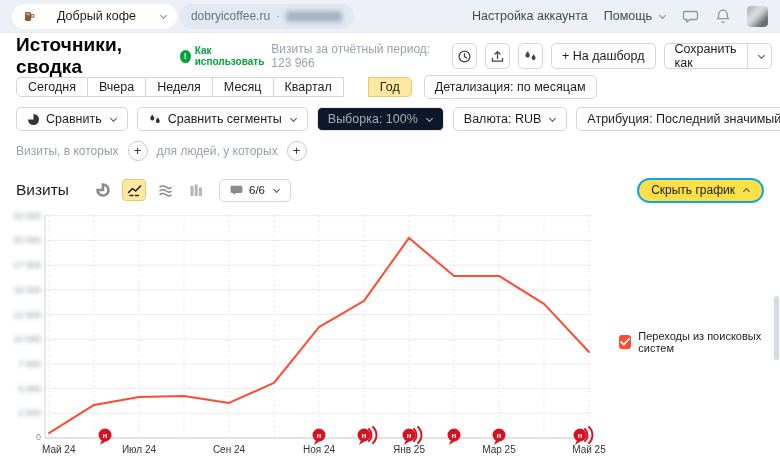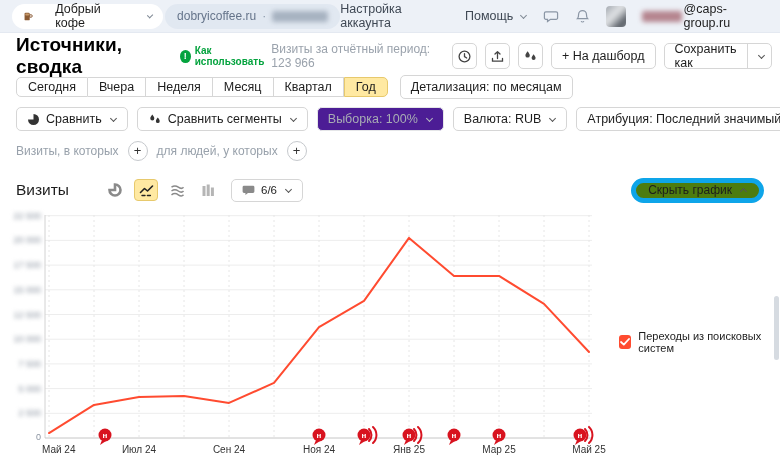--- a/index.html
+++ b/index.html
@@ -51,44 +51,44 @@
   .split .seg { display:flex; align-items:center; padding:0 10px; font-size:12.5px;
     color:#1d1d1d; cursor:pointer; }
   .split .seg.caret { border-left:1px solid #d6d6d6; padding:0 8px; }
 
   
   .row1 { position:absolute; top:75px; left:16px; display:flex; align-items:center; gap:12px; }
   .seggrp { display:inline-flex; }
   .seg-btn { height:20px; padding:0 11px; display:flex; align-items:center; font-size:12.5px;
     color:#1d1d1d; background:#fff; border:1px solid #d6d6d6; border-left-width:0; cursor:pointer; }
   .seg-btn:first-child { border-left-width:1px; border-radius:5px 0 0 5px; }
-  .seg-btn:last-child { border-radius:0 5px 5px 0; }
+  .seg-btn:last-child { border-radius:0 5px 5px 0;margin-left:24px; }
   .seg-btn.active { background:#ffe9a2; border:1px solid #e7c96d; }
   .btn.h24 { height:24px; }
 
   .row2 { position:absolute; top:107px; left:16px; display:flex; align-items:center; gap:9px; }
-  .btn.disabled { background:#4c1d95; border-color:#e5e6e8; color:#a8adb4; cursor:default;justify-content:center; }
+  .btn.disabled { background:#0f172a; border-color:#e5e6e8; color:#a8adb4; cursor:default;justify-content:center; }
 
   .row3 { position:absolute; top:141px; left:16px; display:flex; align-items:center; gap:9px; }
   .row3 .lbl { font-size:12px; color:#98a1ab; }
   .plus-c { width:20px; height:20px; border-radius:50%; border:1px solid #c6c9cd; background:#fff;
     cursor:pointer; display:flex; align-items:center; justify-content:center; }
   .plus-c::before { content:"+"; font-size:13px; color:#333; line-height:1; margin-top:-1px; }
 
   
   .chartbar { position:absolute; top:177px; left:16px; right:16px; height:26px;
     display:flex; align-items:center; justify-content:space-between; }
-  .cb-left { display:flex; align-items:center; gap:34px; }
+  .cb-left { display:flex; align-items:center; gap:22px; }
   .cb-title { font-size:15.5px; color:#1d1d1d; }
   .ic-row { display:flex; align-items:center; gap:7px; }
   .ic-btn { width:24px; height:22px; display:flex; align-items:center; justify-content:center;
     border-radius:4px; cursor:pointer; }
   .ic-btn.active { background:#ffe9a2; border:1px solid #e7c96d; }
   .pill-btn { display:inline-flex; align-items:center; gap:6px; height:25px; padding:0 12px;
-    border:5px solid #0ea5e9; border-radius:13px; background:#4d7c0f; font-size:12px;
+    border:2px solid #0ea5e9; border-radius:13px; background:#fde047; font-size:12px;
     color:#1d1d1d; cursor:pointer; }
 
   
   #chart { position:absolute; top:203px; left:0; width:780px; height:266px; }
   #chart text { font-family:"Liberation Sans", sans-serif; }
   .ylab { font-size:9px; fill:#8a93a0; }
   .ylab.blur { filter:blur(2.2px); }
   .xlab { font-size:10px; fill:#333; }
   .mlab { font-size:8px; font-weight:700; fill:#fff; }
 
@@ -132,24 +132,20 @@
     <svg class="icsvg" width="17" height="17" viewBox="0 0 17 17">
       <path d="M3 3.5h11a1.5 1.5 0 0 1 1.5 1.5v5a1.5 1.5 0 0 1-1.5 1.5H8l-3.2 2.4v-2.4H3A1.5 1.5 0 0 1 1.5 10V5A1.5 1.5 0 0 1 3 3.5z" transform="translate(0,0)" fill="none" stroke="#8b96a5" stroke-width="1.3"></path>
     </svg>
     <svg class="icsvg" width="16" height="17" viewBox="0 0 16 17">
       <path d="M8 2.2a4.2 4.2 0 0 1 4.2 4.2c0 3.1 1.2 4.3 1.2 4.3H2.6s1.2-1.2 1.2-4.3A4.2 4.2 0 0 1 8 2.2z" fill="none" stroke="#8b96a5" stroke-width="1.3"></path>
       <path d="M6.6 13.4a1.5 1.5 0 0 0 2.8 0" fill="none" stroke="#8b96a5" stroke-width="1.3"></path>
     </svg>
     <span class="avatar-wrap">
         <span class="avatar-in"></span>
       </span>
-    <span class="email">
-      <span class="blurblob" style="width:42px;height:11px;background:#a2606b;"></span>
-      <span>@caps-group.ru</span>
-    </span>
   </div>
 </div>
 
 <div class="hdr">
   <div class="hdr-left">
     <h1>Источники, сводка</h1>
     <span class="howto">
       <span class="howto-ic">!</span>
       <span class="howto-tx">Как использовать</span>
     </span>

